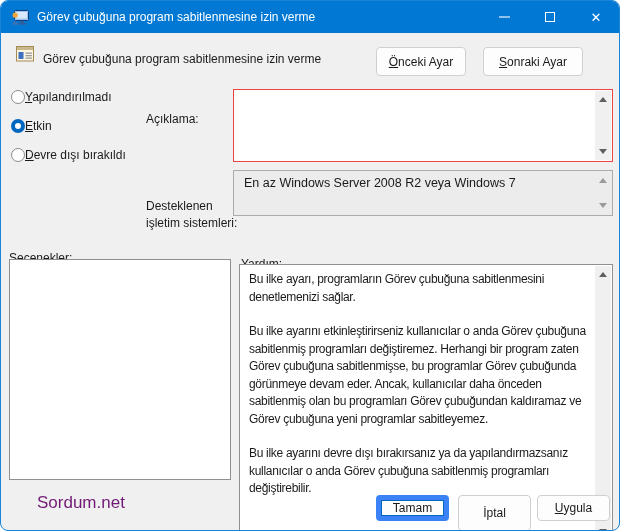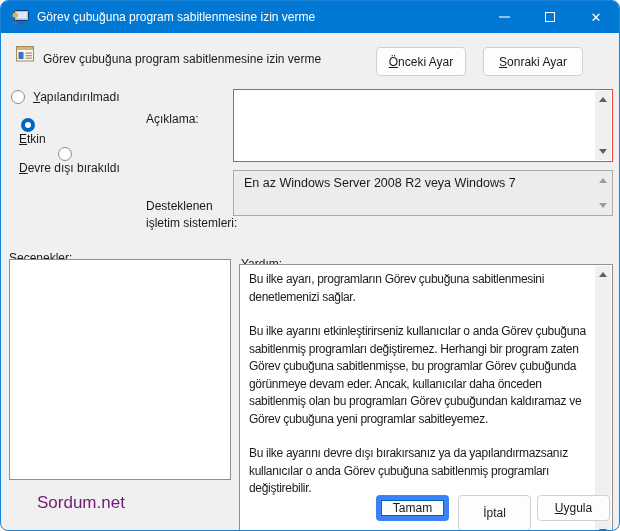--- a/index.html
+++ b/index.html
@@ -25,21 +25,21 @@
   .btn{position:absolute;background:#fdfdfd;border:1px solid #d0d0d0;border-radius:4px;
     font-size:12px;display:flex;align-items:center;justify-content:center;
     font-family:inherit;color:#1a1a1a;cursor:default;}
   .btn.default{border:5px solid #3b82f6;box-shadow:inset 0 0 0 1px #0067c0;}
   #btn-prev{left:375px;top:46px;width:90px;height:29px;}
   #btn-next{left:482px;top:46px;width:100px;height:29px;}
   
   .radio-row{position:absolute;left:10px;display:flex;align-items:center;height:16px;cursor:default;}
   .radio{width:14px;height:14px;border-radius:50%;border:1px solid #8b8b8b;background:#fff;flex:0 0 auto;}
   .radio.on{border:4px solid #0067c0;}
-  .radio-label{margin-left:8px;font-size:12px;white-space:nowrap;}
+  .radio-label{font-size:12px;white-space:nowrap;}
   
   .lbl{position:absolute;font-size:12px;margin-top:20px;}
   
   .tbox{position:absolute;background:#fff;border:1px solid #ef4444;}
   .vscroll{position:absolute;top:1px;bottom:1px;right:1px;width:16px;background:#f0f0f0;}
   .vscroll .a-up,.vscroll .a-dn{position:absolute;left:4px;width:0;height:0;
     border-left:4px solid transparent;border-right:4px solid transparent;}
   .vscroll .a-up{top:6px;border-bottom:5px solid #5f5f5f;}
   .vscroll .a-dn{bottom:6px;border-top:5px solid #5f5f5f;}
   .vscroll.dim .a-up{border-bottom-color:#9b9b9b;}
@@ -95,25 +95,25 @@
     <rect x="9.5" y="11.5" width="6.5" height="1.3" fill="#9a9a9a"></rect>
   </svg>
   <div class="policy-name">Görev çubuğuna program sabitlenmesine izin verme</div>
   <button class="btn" id="btn-prev"><u>Ö</u>nceki Ayar</button>
   <button class="btn" id="btn-next"><u>S</u>onraki Ayar</button>
 
   <div class="radio-row" style="top:88px;">
     <div class="radio"></div>
     <div class="radio-label"><u>Y</u>apılandırılmadı</div>
   </div>
-  <div class="radio-row" style="top:117px;flex-direction:column;">
+  <div class="radio-row" style="top:117px;">
     <div class="radio on"></div>
     <div class="radio-label"><u>E</u>tkin</div>
   </div>
-  <div class="radio-row" style="top:146px;flex-direction:column;">
+  <div class="radio-row" style="top:146px;">
     <div class="radio"></div>
     <div class="radio-label"><u>D</u>evre dışı bırakıldı</div>
   </div>
 
   <div class="lbl" style="left:145px;top:91px;">Açıklama:</div>
   <div class="tbox" id="comment-box">
     <div class="vscroll">
       <div class="a-up"></div>
       <div class="a-dn"></div>
     </div>

